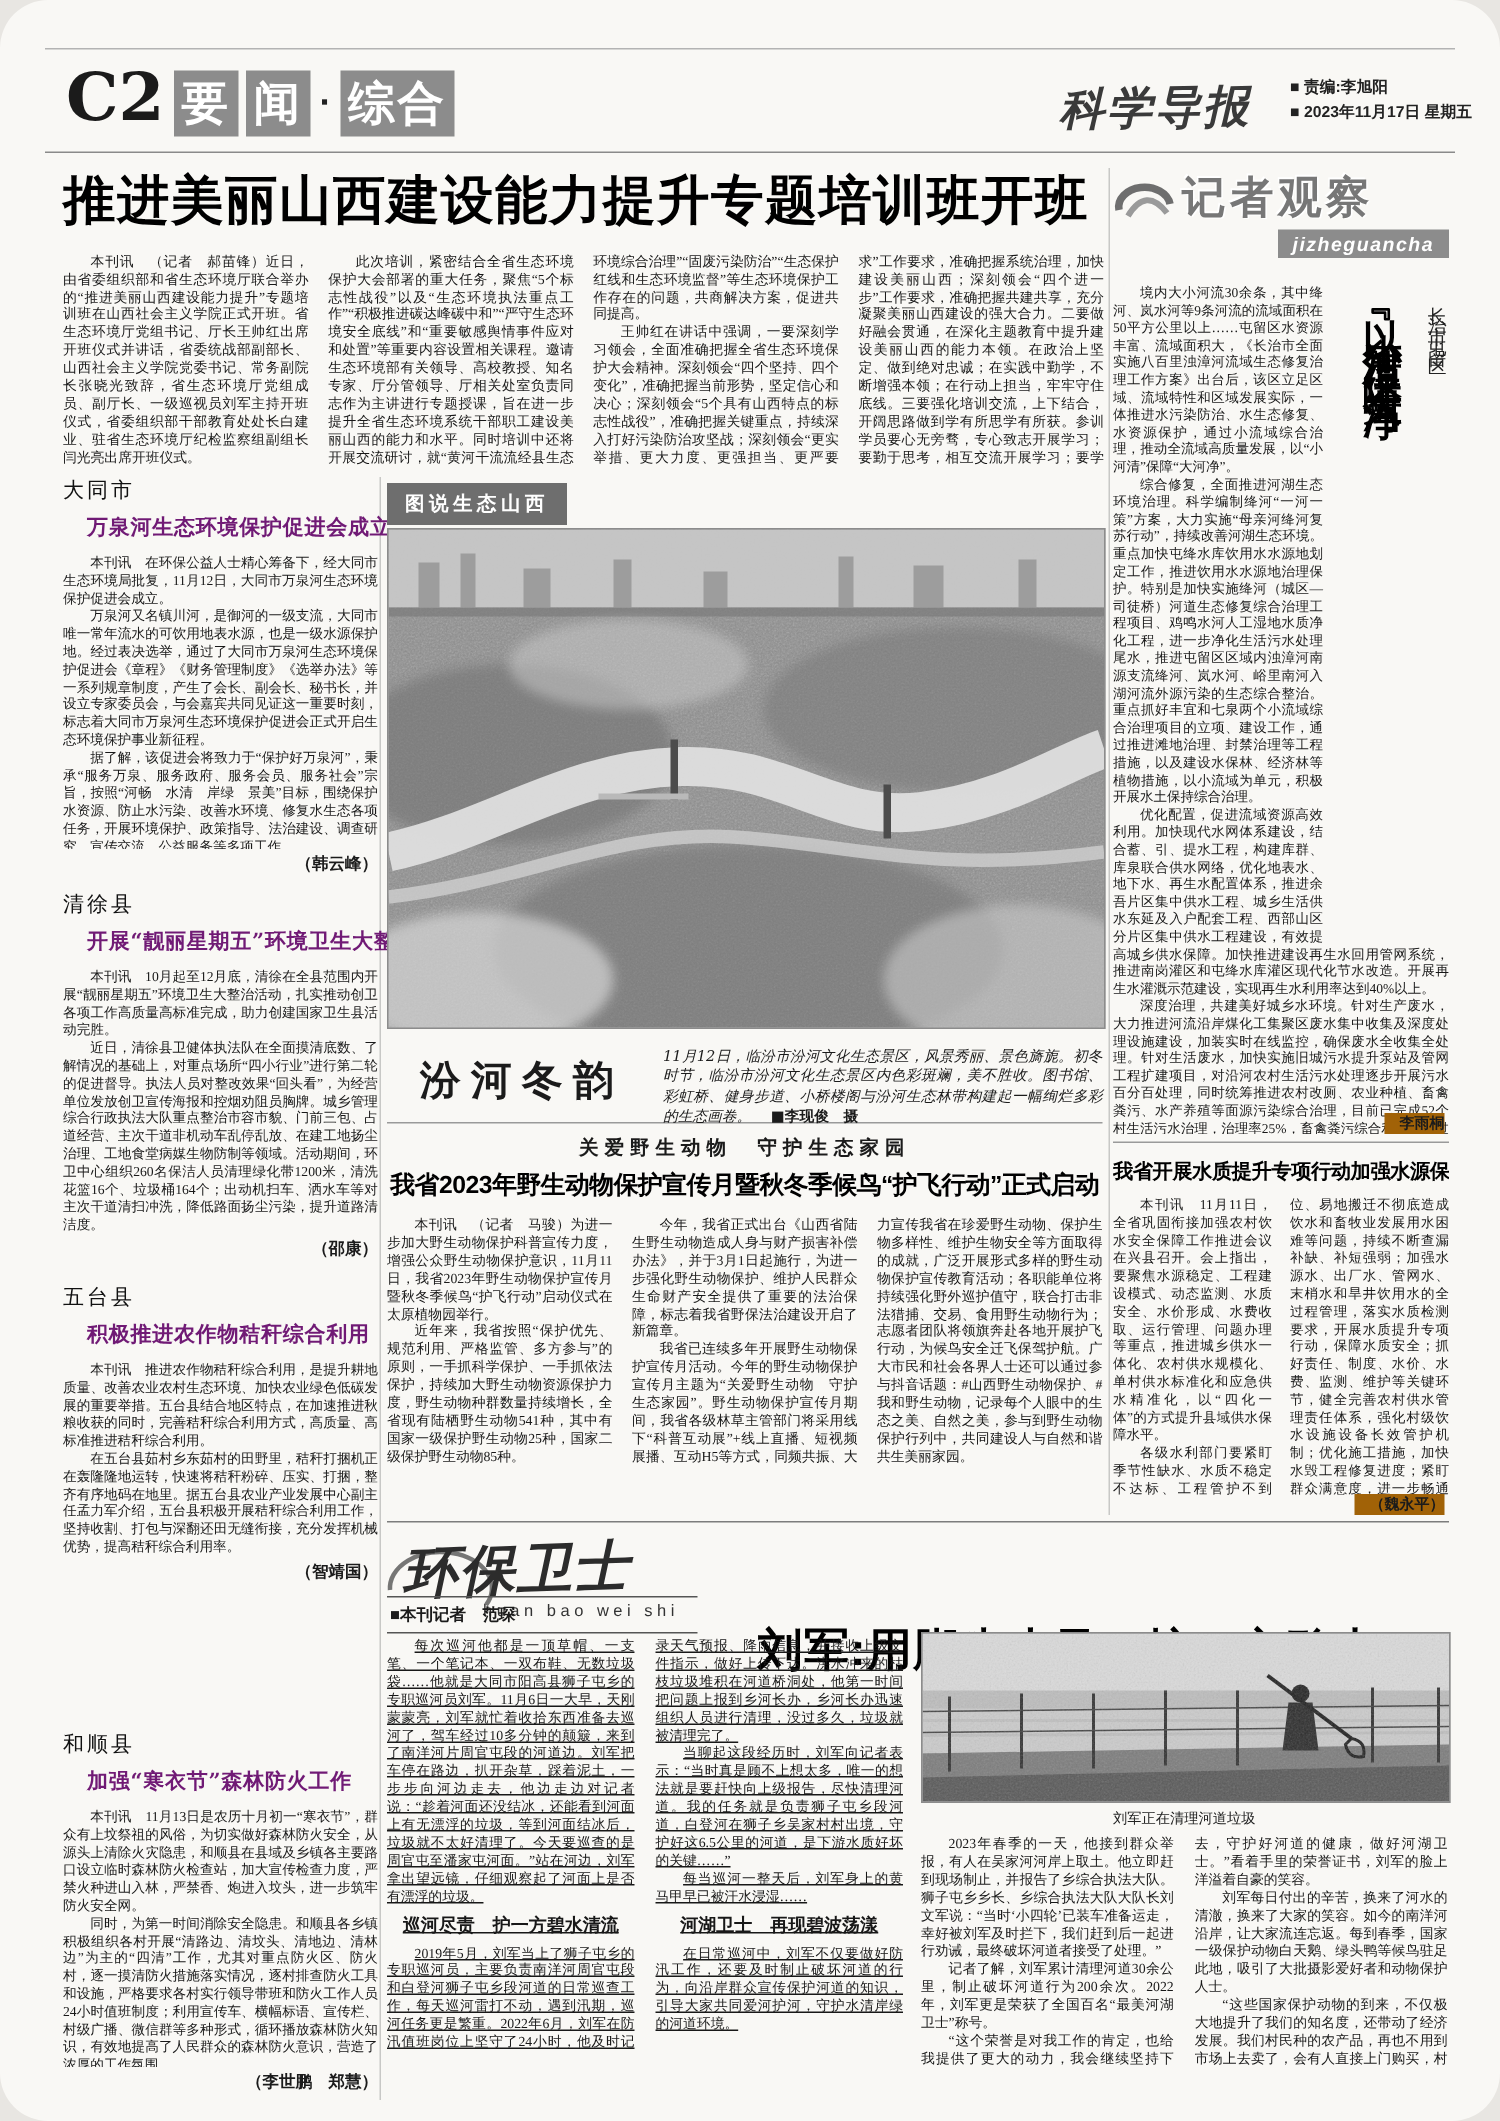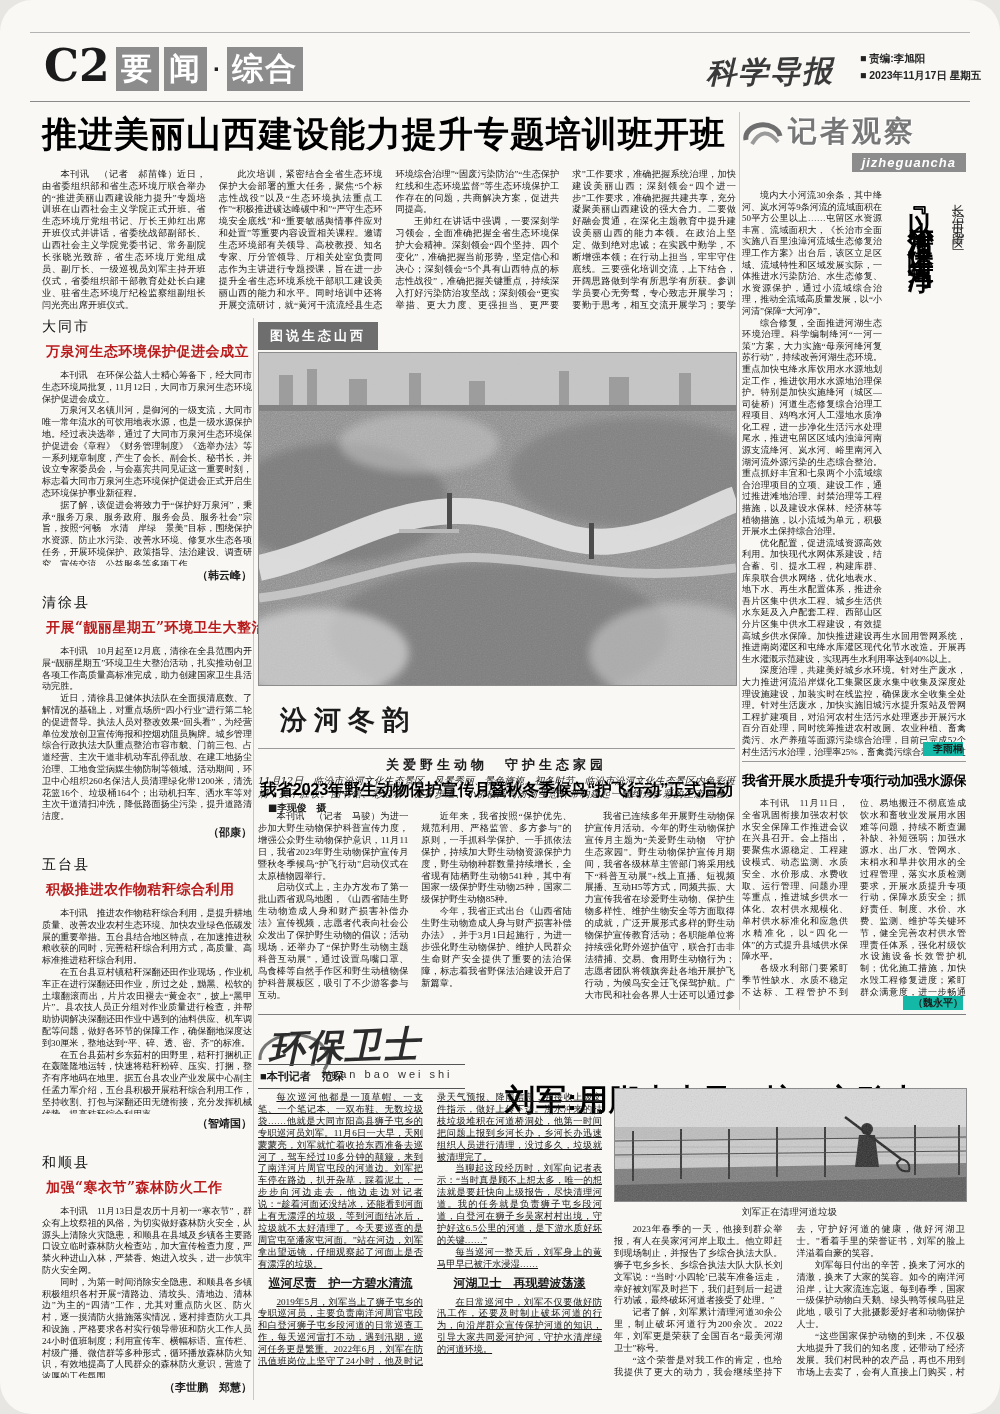--- a/index.html
+++ b/index.html
@@ -26,28 +26,28 @@
   .byline{text-align:right;font-size:11px;font-weight:bold;padding-top:2px;}
 
   
   .lead-title{font-size:35px;font-weight:bold;letter-spacing:1px;line-height:1.25;color:#000;margin:0;}
   .lead-body{margin-top:13px;column-count:4;column-gap:13px;height:146px;overflow:hidden;}
 
   
   .lsec{position:absolute;left:42px;width:210px;}
   .region{font-size:14px;color:#111;letter-spacing:2px;margin-bottom:7px;}
   .lsec h3{font-family:"DejaVu Serif",serif;font-size:14px;font-weight:bold;white-space:nowrap;
-           margin:0 0 9px 4px;letter-spacing:0.5px;color:#b91c1c;}
+           margin:0 0 9px 16px;letter-spacing:0.5px;color:#701a75;}
   .lsec .bt{overflow:hidden;font-size:9.1px;line-height:11.8px;}
 
   
   .photo-label{background:#6e6e6e;color:#fff;font-weight:bold;font-size:13px;
                padding:5px 12px;letter-spacing:3px;display:inline-block;}
   .photo-frame{background:#aaa;overflow:hidden;border:1px solid #8c8c8c;}
-  .cap-row{display:flex;gap:32px;flex-direction:column;}
+  .cap-row{display:flex;gap:4px;}
   .cap-title{width:180px;text-align:center;font-family:"DejaVu Serif",serif;font-weight:bold;
              font-size:27px;letter-spacing:7px;padding-top:8px;}
   .cap-text{flex:1;font-family:"DejaVu Serif",serif;font-style:italic;font-size:9.8px;
             line-height:13.4px;text-align:justify;padding-top:4px;}
   .credit{font-weight:bold;font-style:normal;margin-left:10px;white-space:nowrap;}
 
   
   .wl-kicker{text-align:center;font-size:13px;font-weight:bold;letter-spacing:4px;}
   .wl-title{text-align:center;font-size:16.5px;font-weight:bold;letter-spacing:-0.3px;
             white-space:nowrap;overflow:hidden;color:#000;}
@@ -59,21 +59,21 @@
          text-shadow:1px 1px 0 #fff,-1px -1px 0 #fff;}
   .ob-py{position:absolute;right:0;bottom:0;background:#8c8c8c;color:#fff;font-weight:bold;
          font-style:italic;font-size:13px;padding:2px 10px;letter-spacing:1px;}
   .ob-body{position:absolute;overflow:hidden;}
   .ob-body .bt{font-size:9px;line-height:11.6px;}
   .vh{float:right;width:76px;height:428px;writing-mode:vertical-rl;margin:2px 0 6px 8px;}
   .vh-k{font-size:12.5px;letter-spacing:7px;color:#222;padding-top:2px;}
   .vh-t{font-family:"DejaVu Serif",serif;font-size:26px;font-weight:bold;letter-spacing:5px;
         color:#000;margin-right:10px;}
   .pin-by{position:absolute;right:3px;bottom:0;font-size:10px;font-weight:bold;
-          background:#14b8a6;padding-left:10px;}
+          background:#a16207;padding-left:10px;}
   .water-title{font-size:13.5px;font-weight:bold;letter-spacing:-0.3px;white-space:nowrap;
                overflow:hidden;margin:0 0 8px 0;color:#000;}
   .water-body{column-count:2;column-gap:12px;height:206px;overflow:hidden;}
   .water-body.bt{font-size:9px;line-height:11.8px;}
 
   
   .g-logo{position:relative;width:235px;height:66px;}
   .g-cn{font-family:"DejaVu Serif",serif;font-style:italic;font-weight:bold;font-size:37px;
         letter-spacing:1px;color:#2c2c2c;transform:rotate(-2deg);display:inline-block;}
   .g-py{font-size:11px;letter-spacing:3px;color:#333;margin:-4px 0 0 64px;}
@@ -139,21 +139,20 @@
         <p>本刊讯　10月起至12月底，清徐在全县范围内开展“靓丽星期五”环境卫生大整治活动，扎实推动创卫各项工作高质量高标准完成，助力创建国家卫生县活动完胜。</p>
         <p>近日，清徐县卫健体执法队在全面摸清底数、了解情况的基础上，对重点场所“四小行业”进行第二轮的促进督导。执法人员对整改效果“回头看”，为经营单位发放创卫宣传海报和控烟劝阻员胸牌。城乡管理综合行政执法大队重点整治市容市貌、门前三包、占道经营、主次干道非机动车乱停乱放、在建工地扬尘治理、工地食堂病媒生物防制等领域。活动期间，环卫中心组织260名保洁人员清理绿化带1200米，清洗花篮16个、垃圾桶164个；出动机扫车、洒水车等对主次干道清扫冲洗，降低路面扬尘污染，提升道路清洁度。</p>
       </div>
     <div class="byline">（邵康）</div>
   </div>
   <div class="lsec" style="top:856px">
     <div class="region">五台县</div>
     <h3>积极推进农作物秸秆综合利用</h3>
     <div class="bt" style="max-height:206px">
         <p>本刊讯　推进农作物秸秆综合利用，是提升耕地质量、改善农业农村生态环境、加快农业绿色低碳发展的重要举措。五台县结合地区特点，在加速推进秋粮收获的同时，完善秸秆综合利用方式，高质量、高标准推进秸秆综合利用。</p>
-        <p>在五台县豆村镇秸秆深翻还田作业现场，作业机车正在进行深翻还田作业，所过之处，黝黑、松软的土壤翻滚而出，片片农田褪去“黄金衣”，披上“黑甲片”。县农技人员正分组对作业质量进行检查，并帮助协调解决深翻还田作业中遇到的油料供应、机车调配等问题，做好各环节的保障工作，确保翻地深度达到30厘米，整地达到“平、碎、透、密、齐”的标准。</p>
         <p>在五台县茹村乡东茹村的田野里，秸秆打捆机正在轰隆隆地运转，快速将秸秆粉碎、压实、打捆，整齐有序地码在地里。据五台县农业产业发展中心副主任孟力军介绍，五台县积极开展秸秆综合利用工作，坚持收割、打包与深翻还田无缝衔接，充分发挥机械优势，提高秸秆综合利用率。</p>
       </div>
     <div class="byline">（智靖国）</div>
   </div>
   <div class="lsec" style="top:1154px">
     <div class="region">和顺县</div>
     <h3>加强“寒衣节”森林防火工作</h3>
     <div class="bt" style="max-height:172px">
         <p>本刊讯　11月13日是农历十月初一“寒衣节”，群众有上坟祭祖的风俗，为切实做好森林防火安全，从源头上清除火灾隐患，和顺县在县域及乡镇各主要路口设立临时森林防火检查站，加大宣传检查力度，严禁火种进山入林，严禁香、炮进入坟头，进一步筑牢防火安全网。</p>
         <p>同时，为第一时间消除安全隐患。和顺县各乡镇积极组织各村开展“清路边、清坟头、清地边、清林边”为主的“四清”工作，尤其对重点防火区、防火村，逐一摸清防火措施落实情况，逐村排查防火工具和设施，严格要求各村实行领导带班和防火工作人员24小时值班制度；利用宣传车、横幅标语、宣传栏、村级广播、微信群等多种形式，循环播放森林防火知识，有效地提高了人民群众的森林防火意识，营造了浓厚的工作氛围。</p>
@@ -208,21 +207,20 @@
       <span>11月12日，临汾市汾河文化生态景区，风景秀丽、景色旖旎。初冬时节，临汾市汾河文化生态景区内色彩斑斓，美不胜收。图书馆、彩虹桥、健身步道、小桥楼阁与汾河生态林带构建起一幅绚烂多彩的生态画卷。</span>
       <span class="credit">■李现俊　摄</span>
     </div>
   </div>
 
   <div class="abs" style="left:258px;top:756px;width:477px">
     <div class="wl-kicker">关爱野生动物　守护生态家园</div>
     <div class="wl-title" style="margin-top:5px">我省2023年野生动物保护宣传月暨秋冬季候鸟“护飞行动”正式启动</div>
     <div class="wl-body bt" style="margin-top:10px">
         <p>本刊讯　（记者　马骏）为进一步加大野生动物保护科普宣传力度，增强公众野生动物保护意识，11月11日，我省2023年野生动物保护宣传月暨秋冬季候鸟“护飞行动”启动仪式在太原植物园举行。</p>
-        <p>启动仪式上，主办方发布了第一批山西省观鸟地图，《山西省陆生野生动物造成人身和财产损害补偿办法》宣传视频，志愿者代表向社会公众发出了保护野生动物的倡议；活动现场，还举办了“保护野生动物主题科普互动展”，通过设置鸟嘴口罩、鸟食棒等自然手作区和野生动植物保护科普展板区，吸引了不少游客参与互动。</p>
         <p>近年来，我省按照“保护优先、规范利用、严格监管、多方参与”的原则，一手抓科学保护、一手抓依法保护，持续加大野生动物资源保护力度，野生动物种群数量持续增长，全省现有陆栖野生动物541种，其中有国家一级保护野生动物25种，国家二级保护野生动物85种。</p>
         <p>今年，我省正式出台《山西省陆生野生动物造成人身与财产损害补偿办法》，并于3月1日起施行，为进一步强化野生动物保护、维护人民群众生命财产安全提供了重要的法治保障，标志着我省野保法治建设开启了新篇章。</p>
         <p>我省已连续多年开展野生动物保护宣传月活动。今年的野生动物保护宣传月主题为“关爱野生动物　守护生态家园”。野生动物保护宣传月期间，我省各级林草主管部门将采用线下“科普互动展”+线上直播、短视频展播、互动H5等方式，同频共振、大力宣传我省在珍爱野生动物、保护生物多样性、维护生物安全等方面取得的成就，广泛开展形式多样的野生动物保护宣传教育活动；各职能单位将持续强化野外巡护值守，联合打击非法猎捕、交易、食用野生动物行为；志愿者团队将领旗奔赴各地开展护飞行动，为候鸟安全迁飞保驾护航。广大市民和社会各界人士还可以通过参与抖音话题：#山西野生动物保护、#我和野生动物，记录每个人眼中的生态之美、自然之美，参与到野生动物保护行列中，共同建设人与自然和谐共生美丽家园。</p>
       </div>
   </div>
 
   <div class="abs" style="left:742px;top:112px;width:224px">
     <div class="ob-logo">
       <svg width="42" height="42" viewBox="0 0 42 42" style="position:absolute;left:0;top:2px">
         <path d="M4,26 A17,13 0 1 1 38,22" fill="none" stroke="#6e6e6e" stroke-width="5"></path>

